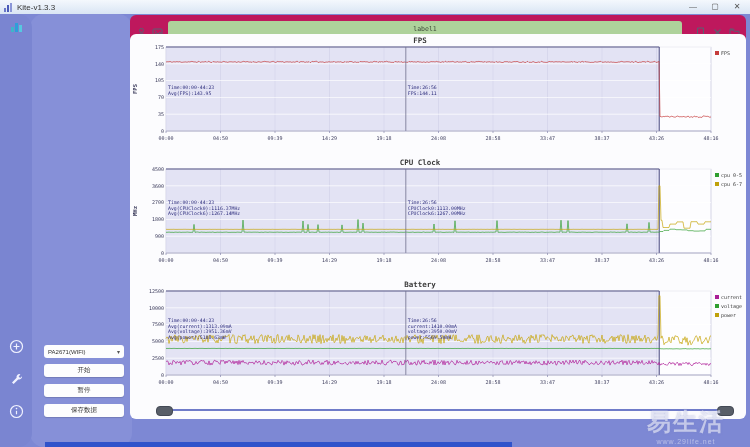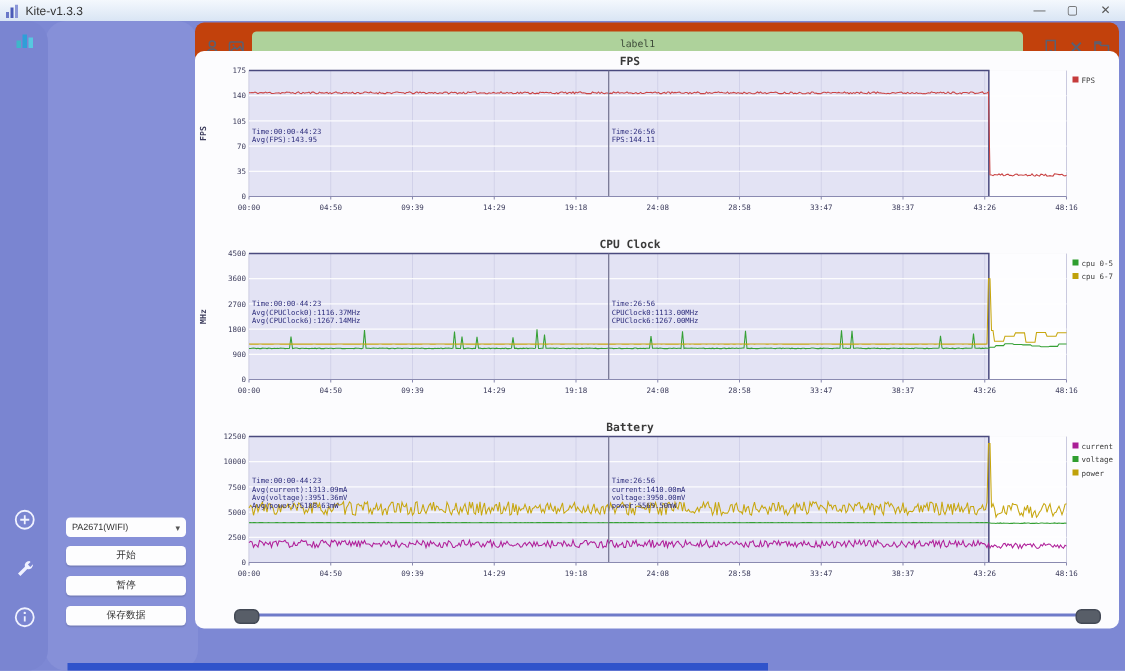--- a/index.html
+++ b/index.html
@@ -19,21 +19,21 @@
   .sidepanel{position:absolute;left:30px;top:0;width:102px;height:433px;background:#8690d8;
     border-radius:14px;}
   .dropdown{position:absolute;left:44px;top:331px;width:80px;height:13px;background:#fdfdfe;
     border-radius:3px;font-size:6px;color:#333;display:flex;align-items:center;
     padding:0 4px;box-sizing:border-box;}
   .dropdown .chev{margin-left:auto;font-size:6px;color:#555;}
   .sbtn{position:absolute;left:44px;width:80px;height:13px;background:#fdfdfe;border-radius:3px;
     font-size:6.5px;color:#333;display:flex;align-items:center;justify-content:center;
     box-shadow:0 1px 1px rgba(0,0,0,.15);cursor:default;}
   
-  .topcard{position:absolute;left:130px;top:1px;width:616px;height:28px;background:#c2410c;
+  .topcard{position:absolute;left:130px;top:1px;width:616px;height:28px;background:#be185d;
     border-radius:6px;display:flex;align-items:center;padding:0 6px;box-sizing:border-box;gap:5px;}
   .tic{width:11px;height:11px;color:#5a6072;flex:0 0 auto;}
   .label-bar{flex:1;height:17px;background:#aed29b;border-radius:3px;display:flex;
     align-items:center;justify-content:center;font-size:6.5px;color:#3c4a38;
     font-family:"DejaVu Sans Mono",monospace;}
   .right-icons{display:flex;gap:6px;margin-left:8px;}
   
   .maincard{position:absolute;left:130px;top:20px;width:616px;height:385px;background:#fcfcfe;
     border-radius:6px;overflow:hidden;}
   .chart{display:block;}
@@ -343,13 +343,17 @@
       </svg>
     <div class="slider-row">
       <div class="slider-track"></div>
       <div class="slider-handle" style="left:26px;"></div>
       <div class="slider-handle" style="right:12px;"></div>
     </div>
   </div>
 
   <div class="bottom-strip"></div>
 
+  <div class="watermark">
+    <div class="wm-big">易生活</div>
+    <div class="wm-small">www.29life.net</div>
+  </div>
 </div>
 
 </body></html>

